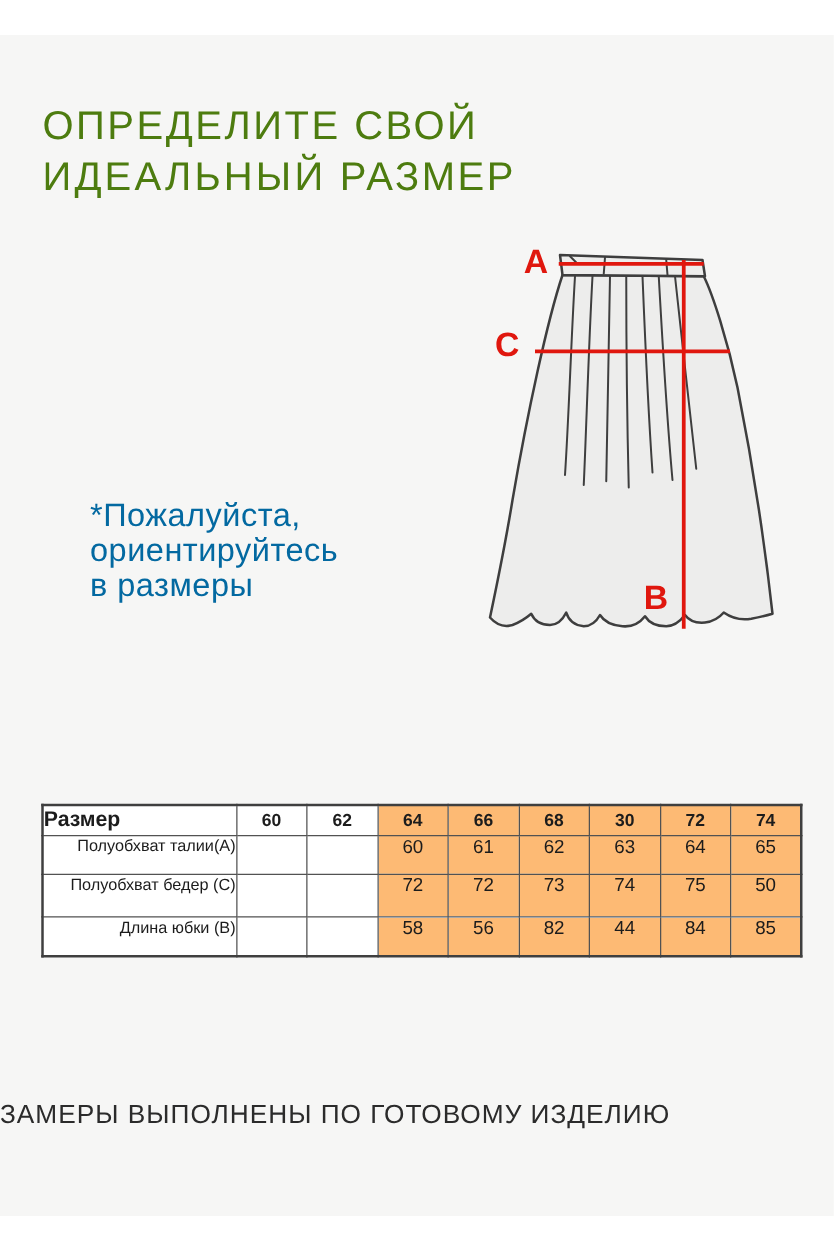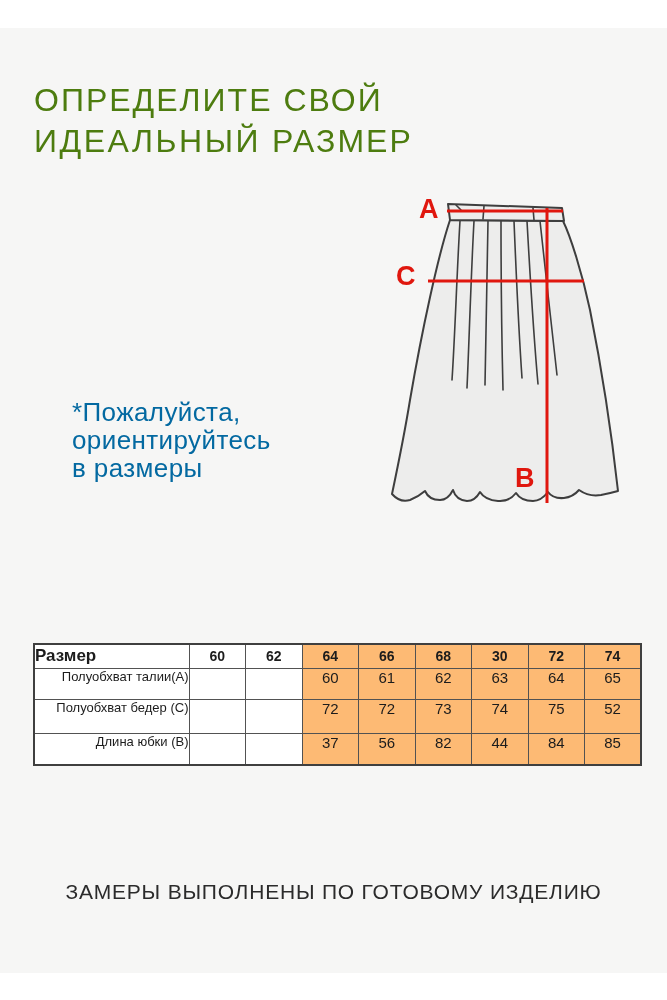--- a/index.html
+++ b/index.html
@@ -59,21 +59,21 @@
   th.size-num{font-size:14px;font-weight:700;text-align:center;vertical-align:middle;}
   td.lbl{
     font-size:13px;text-align:right;vertical-align:top;
     padding:2px 2px 0 6px;white-space:nowrap;
   }
   td.val{font-size:15px;text-align:center;vertical-align:top;padding-top:3px;}
   .hl{background:#fdba74;}
 
   .footer{
     position:absolute;left:0;top:852px;width:667px;  
-    text-align:center;
+    text-align:left;
     font-size:21px;letter-spacing:0.8px;
     color:#2b2b2b;
     white-space:nowrap;
   }
 
   .sk-outline{fill:#ededec;stroke:#3e3e3e;stroke-width:2;stroke-linejoin:round;}
   .sk-pleat{fill:none;stroke:#3e3e3e;stroke-width:1.6;stroke-linecap:round;}
   .sk-red{fill:none;stroke:#e0170e;stroke-width:3;}
   .sk-label{fill:#e0170e;font-family:"Liberation Sans",sans-serif;font-size:27px;font-weight:600;}
 </style>
@@ -172,27 +172,27 @@
       </tr>
       <tr class="r-2">
         <td class="lbl">Полуобхват бедер (С)</td>
         <td class="val"></td>
         <td class="val"></td>
         <td class="val hl">72</td>
         <td class="val hl">72</td>
         <td class="val hl">73</td>
         <td class="val hl">74</td>
         <td class="val hl">75</td>
-        <td class="val hl">52</td>
+        <td class="val hl">50</td>
       </tr>
       <tr class="r-3">
         <td class="lbl">Длина юбки (В)</td>
         <td class="val"></td>
         <td class="val"></td>
-        <td class="val hl">37</td>
+        <td class="val hl">58</td>
         <td class="val hl">56</td>
         <td class="val hl">82</td>
         <td class="val hl">44</td>
         <td class="val hl">84</td>
         <td class="val hl">85</td>
       </tr>
     </tbody>
       </table>
 
     <div class="footer">ЗАМЕРЫ ВЫПОЛНЕНЫ ПО ГОТОВОМУ ИЗДЕЛИЮ</div>

